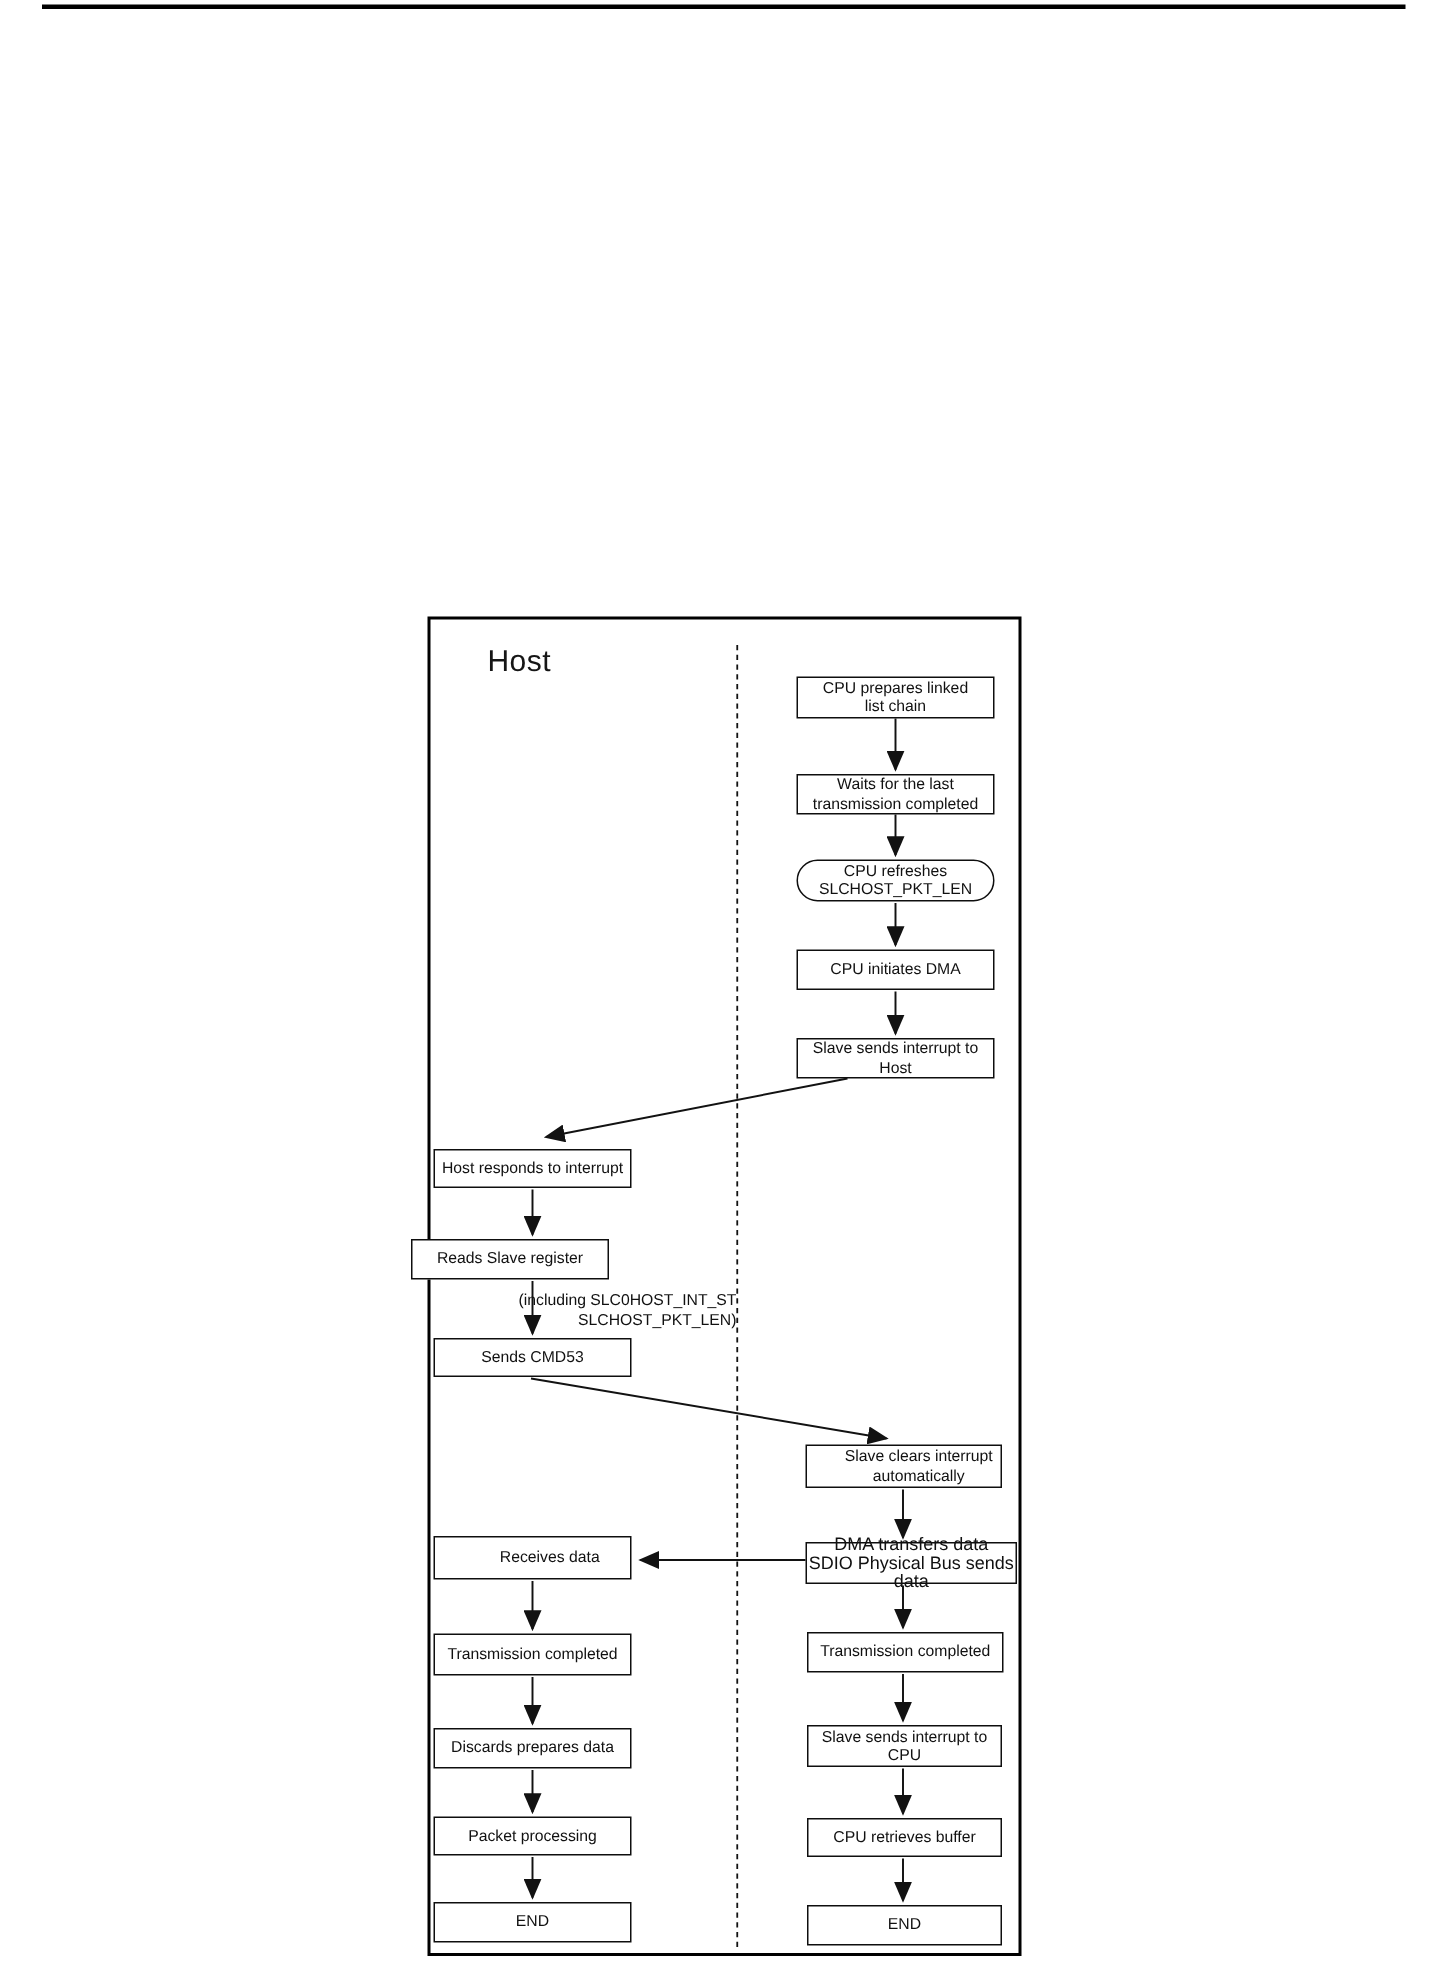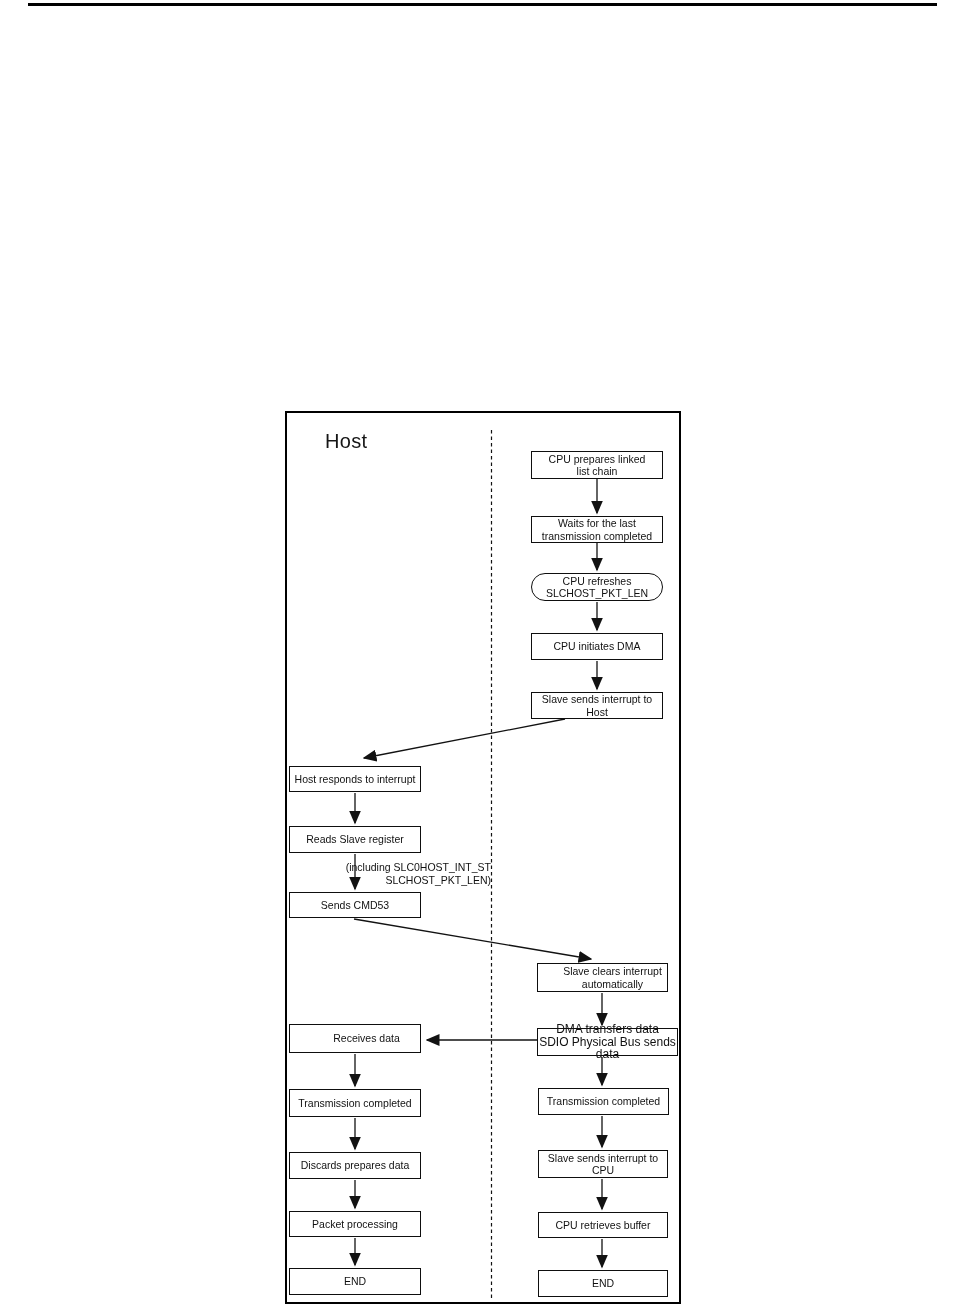--- a/index.html
+++ b/index.html
@@ -49,21 +49,21 @@
     align-items: center;
     justify-content: center;
     text-align: center;
     font-size: 10.5px;
     line-height: 12.5px;
     color: #111111;
     white-space: pre-line;
   }
   
   .b-h0 { left: 289px; top: 766px;  width: 132px; height: 26px; }
-  .b-h1 { left: 289px; top: 826px;  width: 132px; height: 27px; text-align: center; }
+  .b-h1 { left: 274px; top: 826px;  width: 132px; height: 27px; text-align: center; }
   .b-h2 { left: 289px; top: 892px;  width: 132px; height: 26px; }
   .b-h3 { left: 289px; top: 1024px; width: 132px; height: 29px; padding-left: 23px; }
   .b-h4 { left: 289px; top: 1089px; width: 132px; height: 28px; }
   .b-h5 { left: 289px; top: 1152px; width: 132px; height: 27px; }
   .b-h6 { left: 289px; top: 1211px; width: 132px; height: 26px; }
   .b-h7 { left: 289px; top: 1268px; width: 132px; height: 27px; }
   
   .b-s0  { left: 531px; top: 451px;  width: 132px; height: 28px; }
   .b-s1  { left: 531px; top: 516px;  width: 132px; height: 27px; }
   .b-s2  { left: 531px; top: 573px;  width: 132px; height: 28px; border-radius: 14px; }

